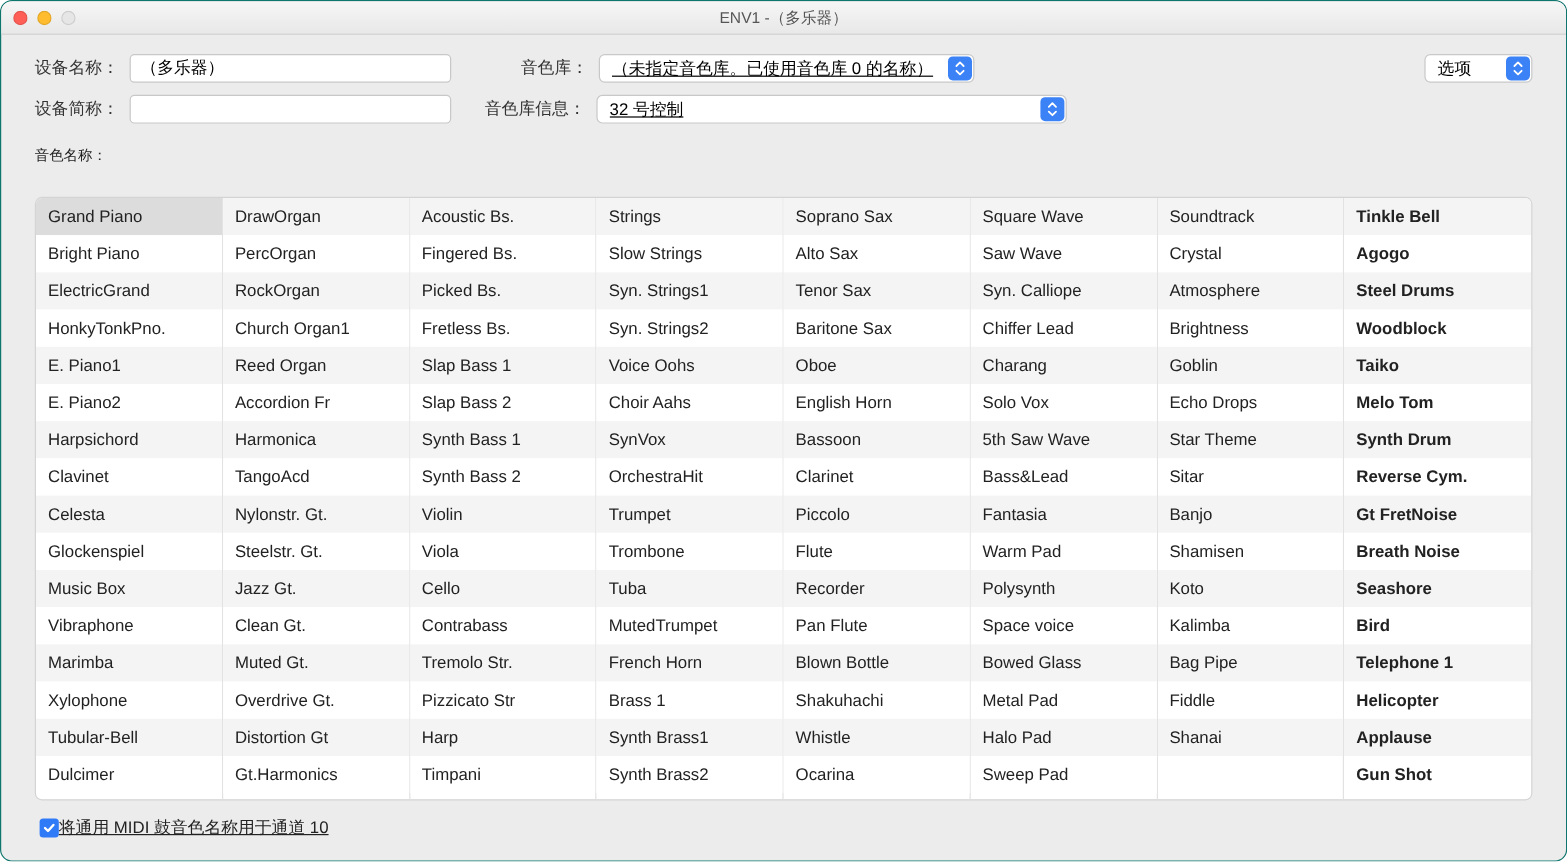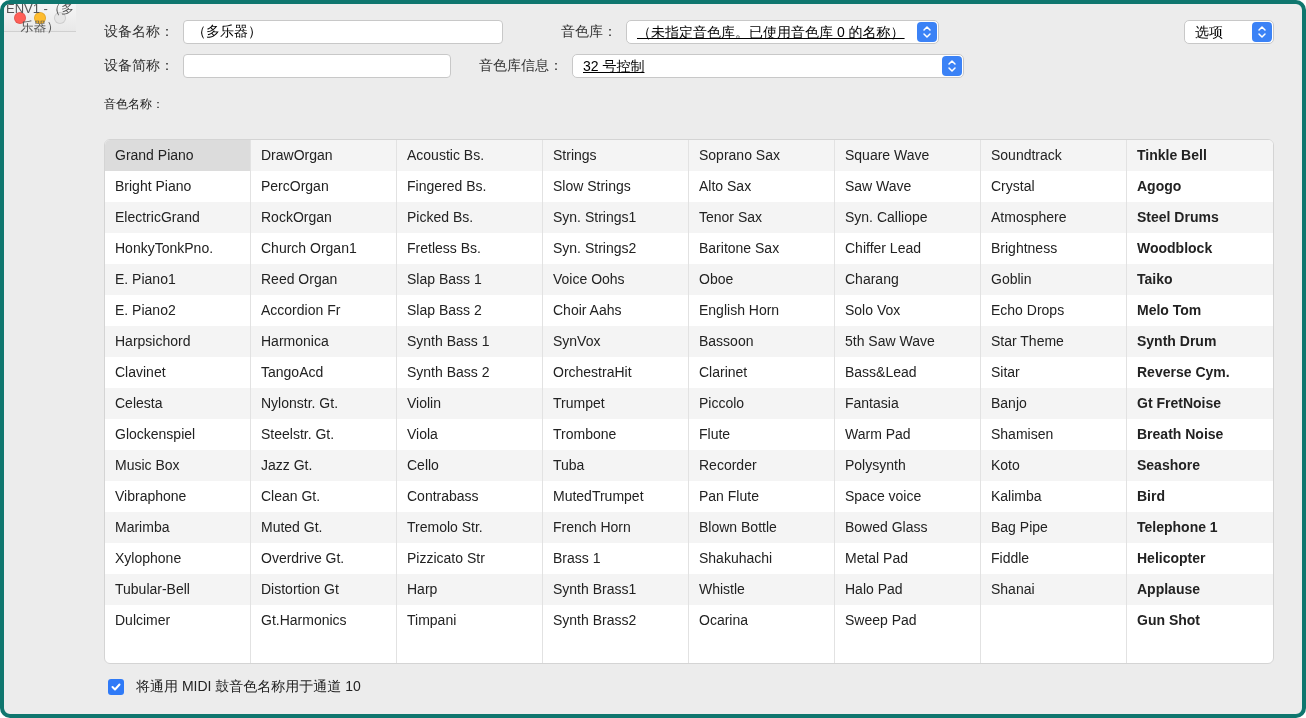--- a/index.html
+++ b/index.html
@@ -5,25 +5,25 @@
   * { box-sizing: border-box; margin: 0; padding: 0; }
   body {
     font-family: -apple-system, BlinkMacSystemFont, "Helvetica Neue", sans-serif;
     font-size: 13px;
     background: #fff;
     color: #222;
   }
   .window {
     width: 1306px;
     height: 718px;
-    border: 4px solid #0f766e;
+    border: 1px solid #0f766e;
     border-radius: 10px;
     overflow: hidden;
     display: flex;
-    flex-direction: row;
+    flex-direction: column;
     background: #ececec;
   }
   .titlebar {
     height: 28px;
     background: linear-gradient(#f6f6f6, #e8e8e8);
     border-bottom: 1px solid #d0d0d0;
     display: flex;
     align-items: center;
     padding: 0 10px;
     position: relative;
@@ -51,21 +51,21 @@
   }
   .form-row .lbl { font-size: 14px; color: #333; white-space: nowrap; }
   .text-input {
     height: 24px;
     border: 1px solid #c8c8c8;
     border-radius: 4px;
     background: #fff;
     padding: 0 8px;
     font-size: 14px;
   }
-  .text-input.w1 { width: 320px; }
+  .text-input.w1 { width: 268px; }
   .text-input.w2 { width: 268px; }
   .select-wrap {
     position: relative;
     display: inline-block;
   }
   .select {
     appearance: none;
     height: 24px;
     border: 1px solid #c8c8c8;
     border-radius: 5px;
@@ -124,22 +124,23 @@
     color: #222;
     border-bottom: 1px solid transparent;
   }
   .cell:nth-child(odd) { background: #f4f4f4; }
   .cell:nth-child(even) { background: #fff; }
   .cell.selected { background: #dcdcdc !important; }
   .footer {
     padding: 14px 4px 8px 4px;
     display: flex;
     align-items: center;
-    gap: 12px;
+    gap: 0;
     font-size: 14px;
+    text-decoration: underline;
   }
   .checkbox {
     width: 16px; height: 16px;
     border-radius: 3px;
     background: #2f7af7;
     display: inline-flex;
     align-items: center;
     justify-content: center;
   }
   .checkbox svg { display: block; }

